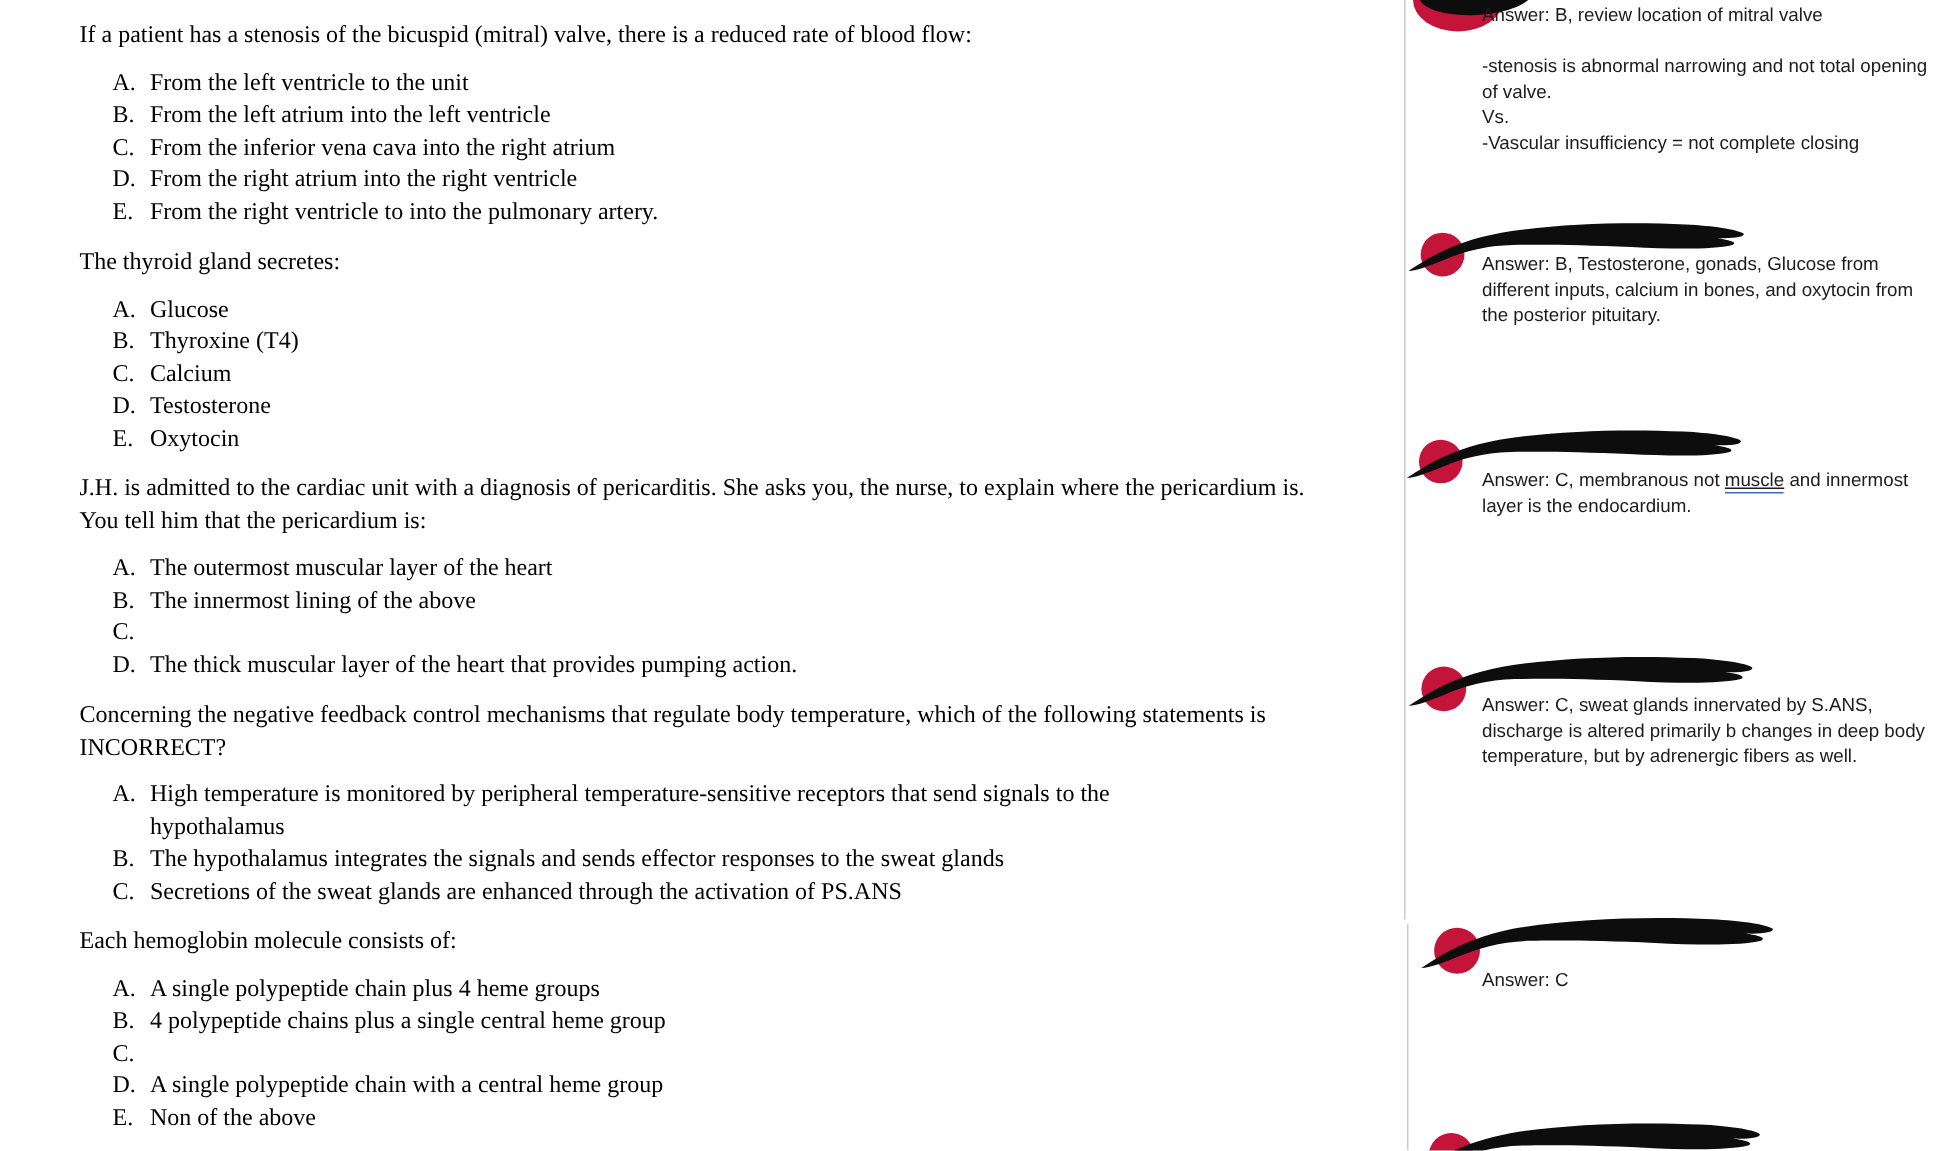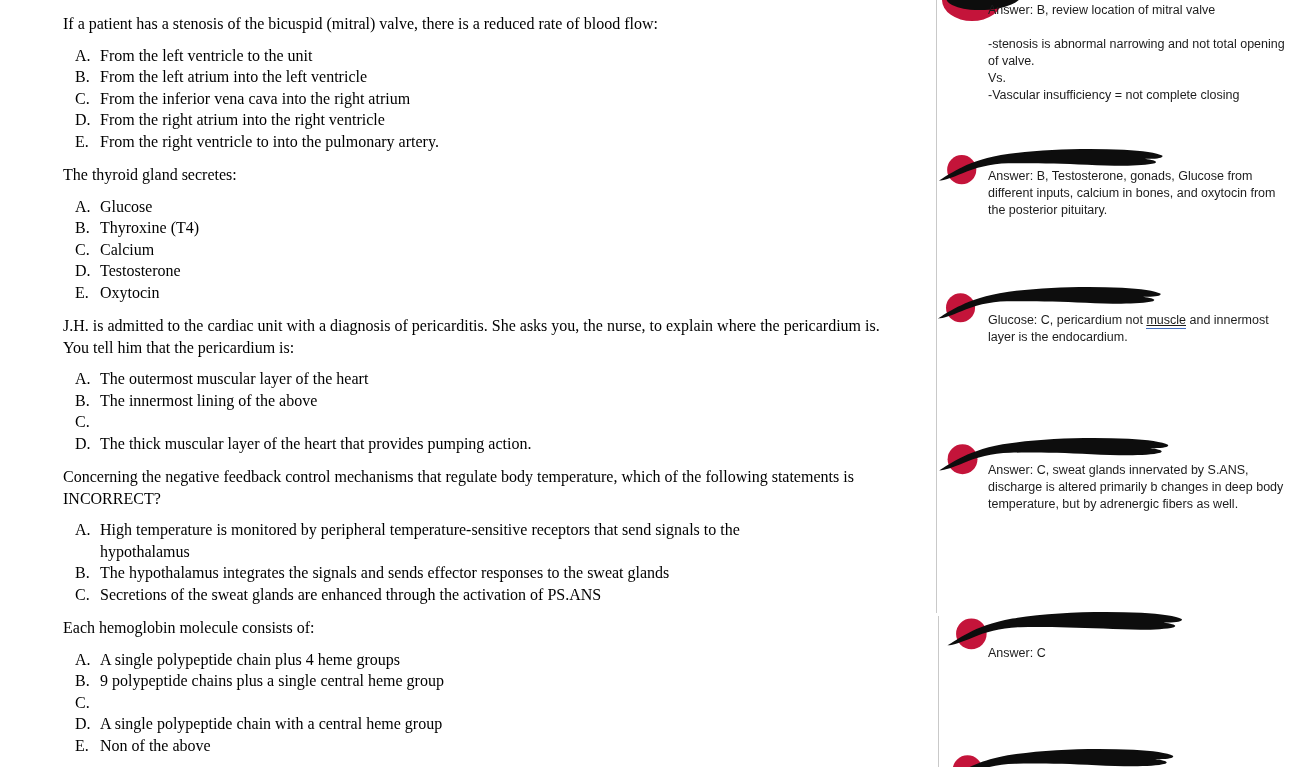--- a/index.html
+++ b/index.html
@@ -5,21 +5,21 @@
   html,body{margin:0;padding:0;}
   body{
     width:1305px;height:767px;background:#ffffff;overflow:hidden;position:relative;
     font-family:"Liberation Serif", serif;color:#000;
   }
   
   .left-col{
     position:absolute;left:0;top:0;width:936px;box-sizing:border-box;
     padding:13px 0 0 45px;font-size:16px;line-height:21.5px;color:#000;
   }
-  .question{width:830px;margin:0 0 10px 18px;}
+  .question{width:830px;margin:0 0 10px 8px;}
   .opts{margin:0 0 12px 0;}
   .opt{display:flex;padding-left:30px;}
   .letter{flex:0 0 25px;}
   .otext{width:690px;}
   
   .divider{position:absolute;width:1px;background:var(--divider-color,#c9c9c9);}
   .div-a{left:936px;top:0;height:613px;}
   .div-b{left:938px;top:616px;height:151px;}
   .ans{
     position:absolute;left:988px;width:320px;
@@ -124,21 +124,21 @@
   </div>
 
   <p class="question">Each hemoglobin molecule consists of:</p>
   <div class="opts">
     <div class="opt">
         <span class="letter">A.</span>
         <span class="otext">A single polypeptide chain plus 4 heme groups</span>
       </div>
     <div class="opt">
         <span class="letter">B.</span>
-        <span class="otext">9 polypeptide chains plus a single central heme group</span>
+        <span class="otext">4 polypeptide chains plus a single central heme group</span>
       </div>
     <div class="opt">
         <span class="letter">C.</span>
       </div>
     <div class="opt">
         <span class="letter">D.</span>
         <span class="otext">A single polypeptide chain with a central heme group</span>
       </div>
     <div class="opt">
         <span class="letter">E.</span>
@@ -194,21 +194,21 @@
   <div>-Vascular insufficiency = not complete closing</div>
 </div>
 
 <div class="ans" style="top:168px;">
   <div>Answer: B, Testosterone, gonads, Glucose from</div>
   <div>different inputs, calcium in bones, and oxytocin from</div>
   <div>the posterior pituitary.</div>
 </div>
 
 <div class="ans" style="top:312px;">
-  <div><span>Glucose: C, pericardium not </span><span class="u">muscle</span><span> and innermost</span></div>
+  <div><span>Answer: C, membranous not </span><span class="u">muscle</span><span> and innermost</span></div>
   <div>layer is the endocardium.</div>
 </div>
 
 <div class="ans" style="top:462px;">
   <div>Answer: C, sweat glands innervated by S.ANS,</div>
   <div>discharge is altered primarily b changes in deep body</div>
   <div>temperature, but by adrenergic fibers as well.</div>
 </div>
 
 <div class="ans" style="top:645px;">

